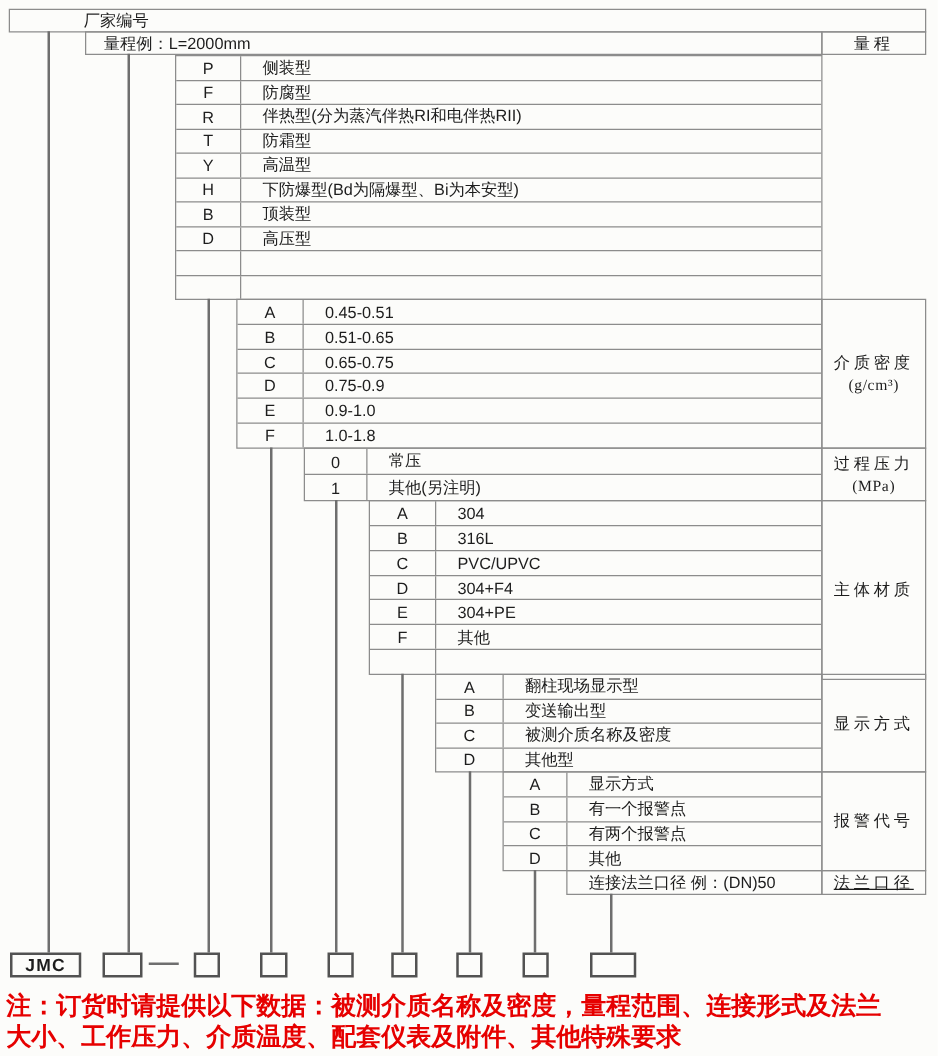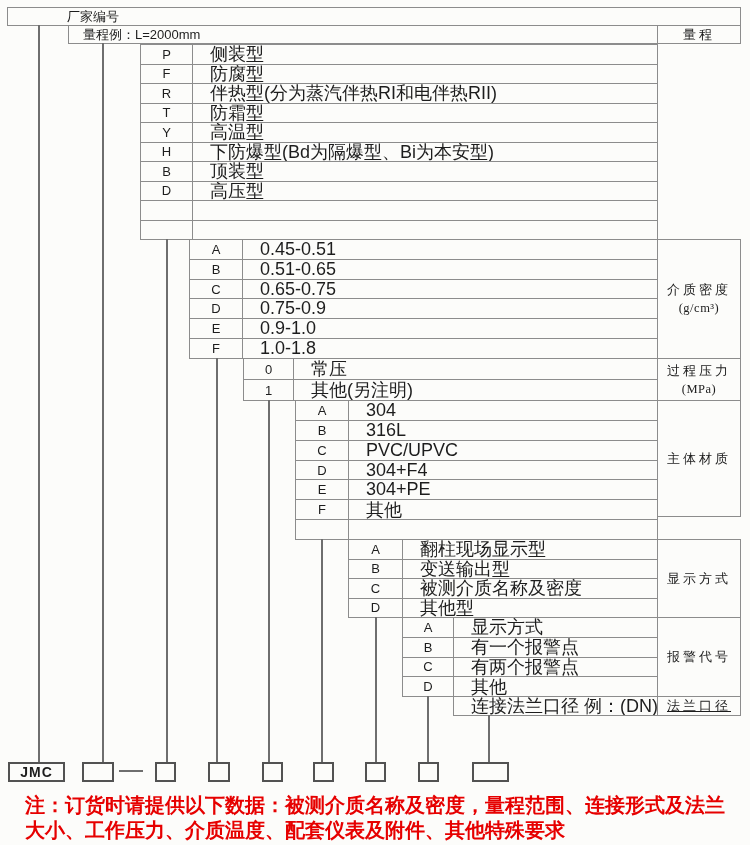--- a/index.html
+++ b/index.html
@@ -6,37 +6,37 @@
   #stage{position:relative;width:750px;height:845px;background:#fcfcfa;
          font-family:"Liberation Sans",sans-serif;color:#1d1d1d;overflow:hidden;}
   .cellbox{position:absolute;box-sizing:border-box;border:1px solid #8c8c8c;
            display:flex;align-items:center;font-size:13px;white-space:nowrap;}
   .tbl{position:absolute;box-sizing:border-box;border:1px solid #8c8c8c;
        display:flex;flex-direction:column;}
   .trow{flex:1;display:flex;min-height:0;border-bottom:1px solid #8c8c8c;box-sizing:border-box;}
   .trow:last-child{border-bottom:none;}
   .tcode{width:var(--cw,52px);flex:none;border-right:1px solid #8c8c8c;display:flex;
          align-items:center;justify-content:center;font-size:13px;box-sizing:border-box;}
-  .tdesc{flex:1;display:flex;align-items:center;padding-left:17px;font-size:18px;
+  .tdesc{flex:1;display:flex;align-items:center;padding-left:17px;font-size:13px;
          white-space:nowrap;overflow:hidden;}
   .labelcell{position:absolute;left:657px;width:84px;box-sizing:border-box;
              border:1px solid #8c8c8c;display:flex;flex-direction:column;align-items:center;
              justify-content:center;font-family:"Liberation Serif",serif;font-size:13px;
              letter-spacing:3px;text-align:center;line-height:18px;}
   .labelcell .sub{letter-spacing:.5px;font-size:12.5px;}
   .labelcell .sub:empty{display:none;}
   .vline{position:absolute;width:2px;background:#6e6e6e;}
   .mbox{position:absolute;top:762px;height:20px;box-sizing:border-box;
         border:2px solid #525252;background:#fcfcfa;}
   #jmcbox{display:flex;align-items:center;justify-content:center;
           font-weight:bold;font-size:14px;letter-spacing:1px;}
   #dash{position:absolute;left:119px;top:770px;width:24px;height:2px;background:#6e6e6e;}
   #note{position:absolute;left:5px;top:793px;width:742px;font-size:20px;font-weight:bold;
         line-height:25px;color:#e60000;}
-  #note span{display:block;margin-left:20px;}
+  #note span{display:block;}
 </style>
 </head>
 <body>
 
 <div id="stage">
 
   <div class="cellbox" style="left:7px;top:7px;width:734px;height:19px;padding-left:59px;">
     <span>厂家编号</span>
   </div>
   <div class="cellbox" style="left:68px;top:25px;width:590px;height:19px;padding-left:14px;">
@@ -197,21 +197,21 @@
     </div>
 
   <div class="labelcell" style="top:239px;height:120px;">
     <span>介质密度</span>
     <span class="sub">(g/cm³)</span>
   </div>
   <div class="labelcell" style="top:358px;height:43px;">
     <span>过程压力</span>
     <span class="sub">(MPa)</span>
   </div>
-  <div class="labelcell" style="top:400px;height:117px;">
+  <div class="labelcell" style="top:400px;height:144px;">
     <span>主体材质</span>
 
   </div>
   <div class="labelcell" style="top:539px;height:79px;">
     <span>显示方式</span>
 
   </div>
   <div class="labelcell" style="top:617px;height:80px;">
     <span>报警代号</span>
 

